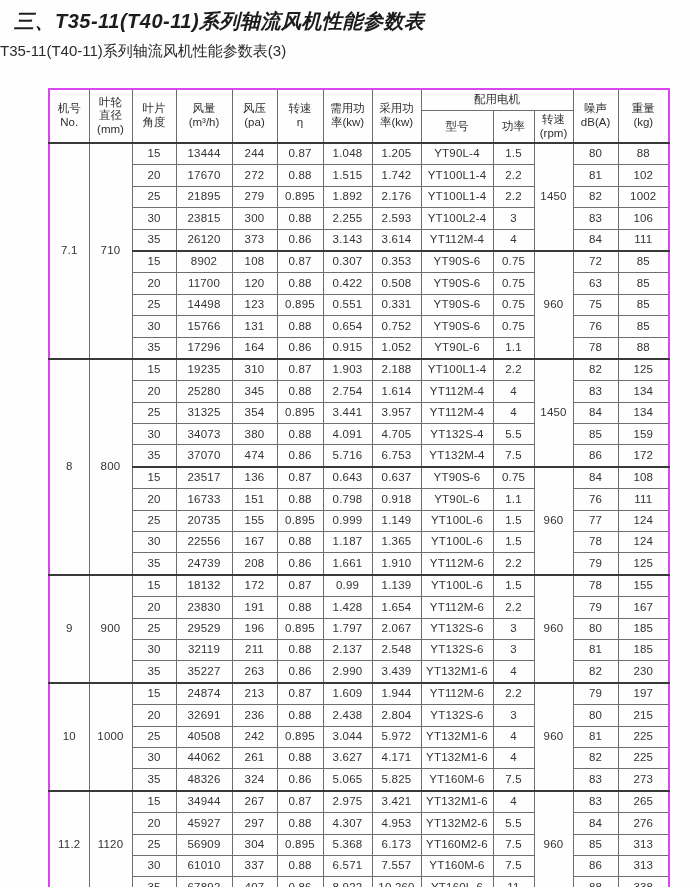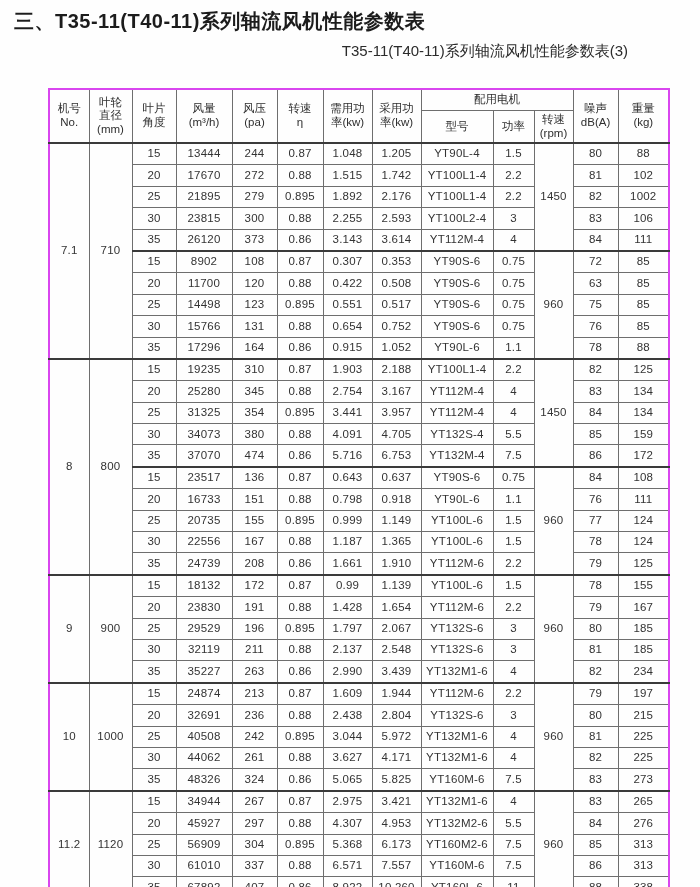--- a/index.html
+++ b/index.html
@@ -6,25 +6,25 @@
   body{
     width:700px;height:887px;
     font-family:"Liberation Sans","DejaVu Sans",sans-serif;
     color:#2b2b2b;
     position:relative;
   }
   .page{position:relative;width:700px;height:887px;background:#fefefe;overflow:hidden;}
   .doc-title{
     position:absolute;left:14px;top:8px;
     font-size:20px;font-weight:bold;color:#1c1c1c;
-    letter-spacing:0.5px;white-space:nowrap;
+    letter-spacing:0.5px;white-space:nowrap;font-style:italic;
   }
   .table-caption{
     position:absolute;left:0;top:42px;width:628px;
-    text-align:right;font-size:15px;color:#2b2b2b;
+    text-align:left;font-size:15px;color:#2b2b2b;
     white-space:nowrap;
   }
   table.perf{
     position:absolute;left:48px;top:88px;width:620px;
     border-collapse:collapse;table-layout:fixed;
     border:2px solid #d946ef;
   }
   table.perf th, table.perf td{
     border:1px solid #6e6e6e;
     text-align:center;vertical-align:middle;
@@ -190,21 +190,21 @@
           <td>0.75</td>
           <td>63</td>
           <td>85</td>
         </tr>
         <tr>
           <td>25</td>
           <td>14498</td>
           <td>123</td>
           <td>0.895</td>
           <td>0.551</td>
-          <td>0.517</td>
+          <td>0.331</td>
           <td>YT90S-6</td>
           <td>0.75</td>
           <td>75</td>
           <td>85</td>
         </tr>
         <tr>
           <td>30</td>
           <td>15766</td>
           <td>131</td>
           <td>0.88</td>
@@ -241,21 +241,21 @@
           <td rowspan="5">1450</td>
           <td>82</td>
           <td>125</td>
         </tr>
         <tr>
           <td>20</td>
           <td>25280</td>
           <td>345</td>
           <td>0.88</td>
           <td>2.754</td>
-          <td>3.167</td>
+          <td>1.614</td>
           <td>YT112M-4</td>
           <td>4</td>
           <td>83</td>
           <td>134</td>
         </tr>
         <tr>
           <td>25</td>
           <td>31325</td>
           <td>354</td>
           <td>0.895</td>
@@ -405,21 +405,21 @@
         <tr>
           <td>35</td>
           <td>35227</td>
           <td>263</td>
           <td>0.86</td>
           <td>2.990</td>
           <td>3.439</td>
           <td>YT132M1-6</td>
           <td>4</td>
           <td>82</td>
-          <td>234</td>
+          <td>230</td>
         </tr>
         <tr class="block-start">
           <td rowspan="5">10</td>
           <td rowspan="5">1000</td>
           <td>15</td>
           <td>24874</td>
           <td>213</td>
           <td>0.87</td>
           <td>1.609</td>
           <td>1.944</td>

